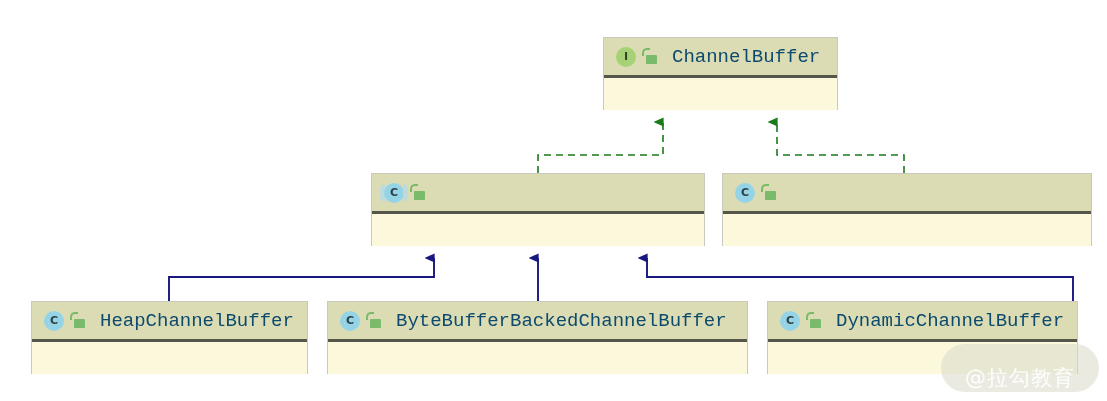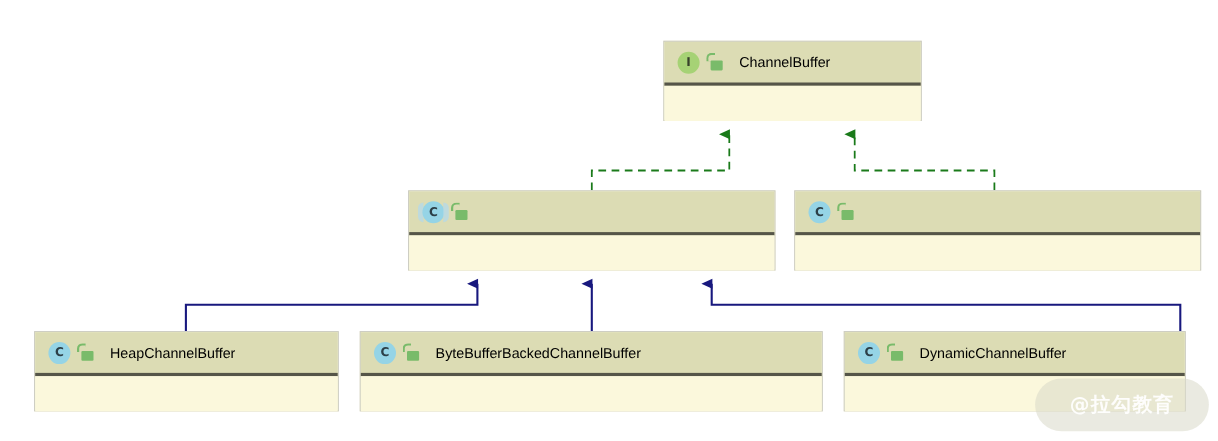--- a/index.html
+++ b/index.html
@@ -42,23 +42,23 @@
     padding-left: 11px;
     white-space: nowrap;
     overflow: hidden;
   }
   .uml-body {
     box-sizing: border-box;
     background: #fbf8dc;
     height: 32px;
   }
   .node-title {
-    font-family: Liberation Sans, sans-serif;
-    font-size: 13px;
-    color: #000000;
+    font-family: Liberation Mono, monospace;
+    font-size: 19px;
+    color: #0c4a6e;
     letter-spacing: 0px;
     margin-left: 14px;
   }
   
   .icon-stereo {
     position: relative;
     width: 22px;
     height: 22px;
     flex: 0 0 22px;
   }
@@ -130,30 +130,29 @@
     top: 7px;
     width: 11px;
     height: 9px;
     background: #79bb6a;
     border-radius: 1px;
   }
   
   .watermark {
     position: absolute;
     display: flex;
-    align-items: center;
+    align-items: flex-end;
     justify-content: center;
     border-radius: 24px;
     background: rgba(216, 216, 200, 0.55);
     color: rgba(255, 255, 255, 0.92);
     font-family: "DejaVu Sans", "Liberation Sans", sans-serif;
-    font-size: 18px;
+    font-size: 21px;
     letter-spacing: 1px;
     pointer-events: none;
-    font-weight: bold;
   }
 </style>
 </head>
 <body>
 
 <div id="diagram">
 
   <svg class="edges" viewBox="0 0 1107 401">
     <defs>
       <marker id="arrow-green" markerWidth="11" markerHeight="11" refX="5" refY="9.4" orient="auto" markerUnits="userSpaceOnUse">

